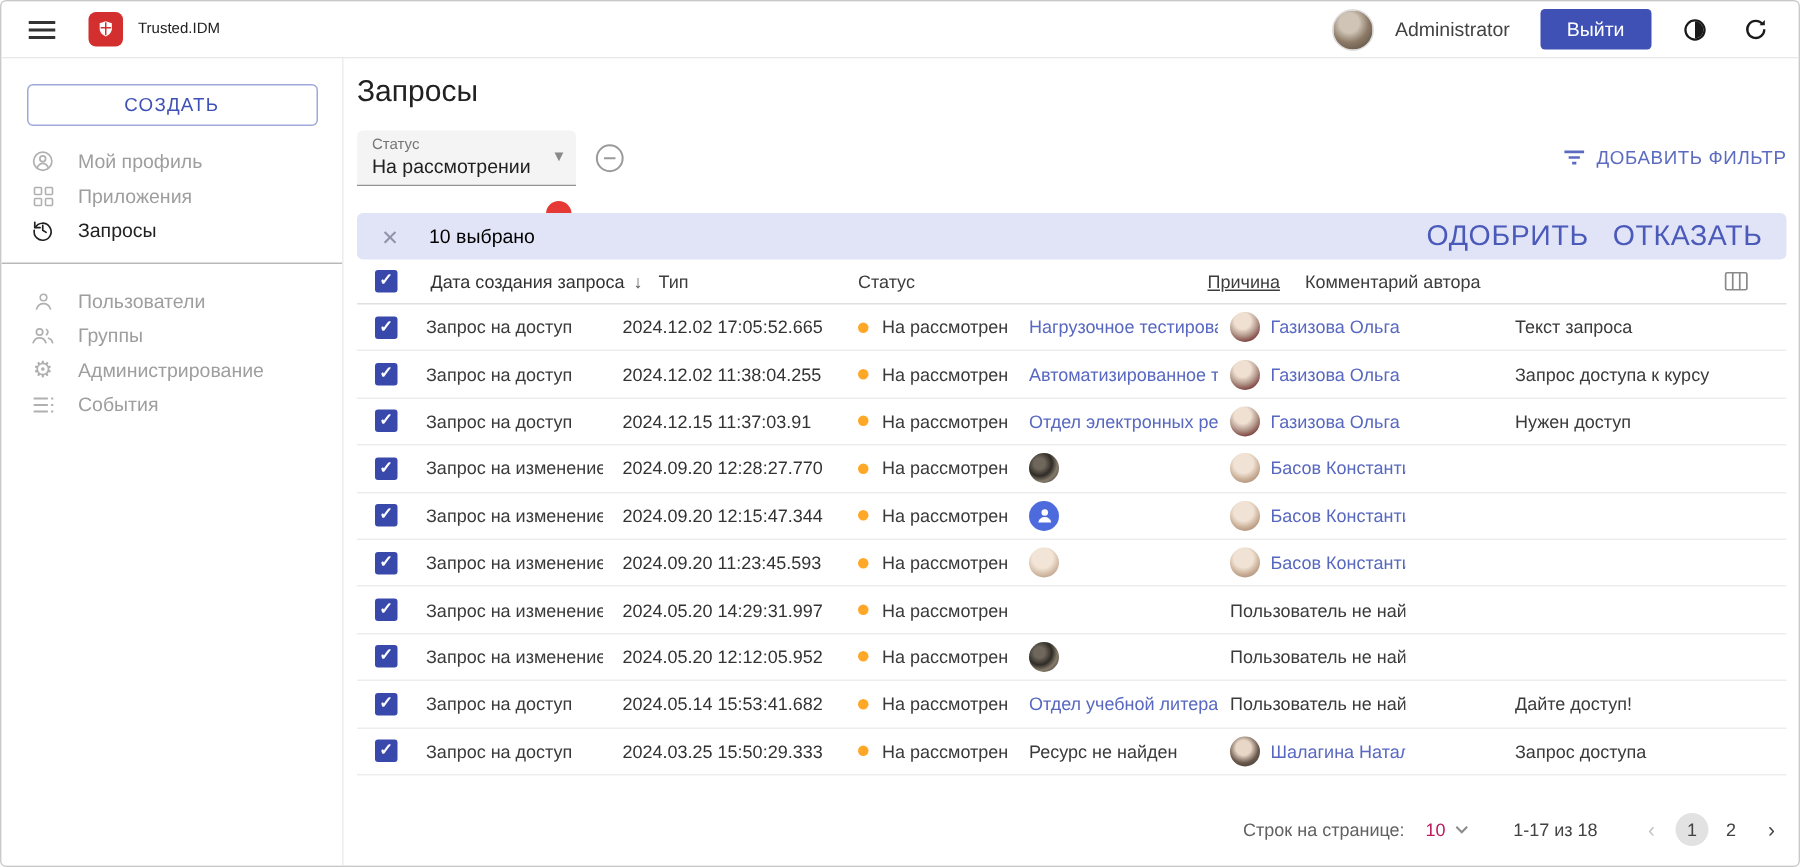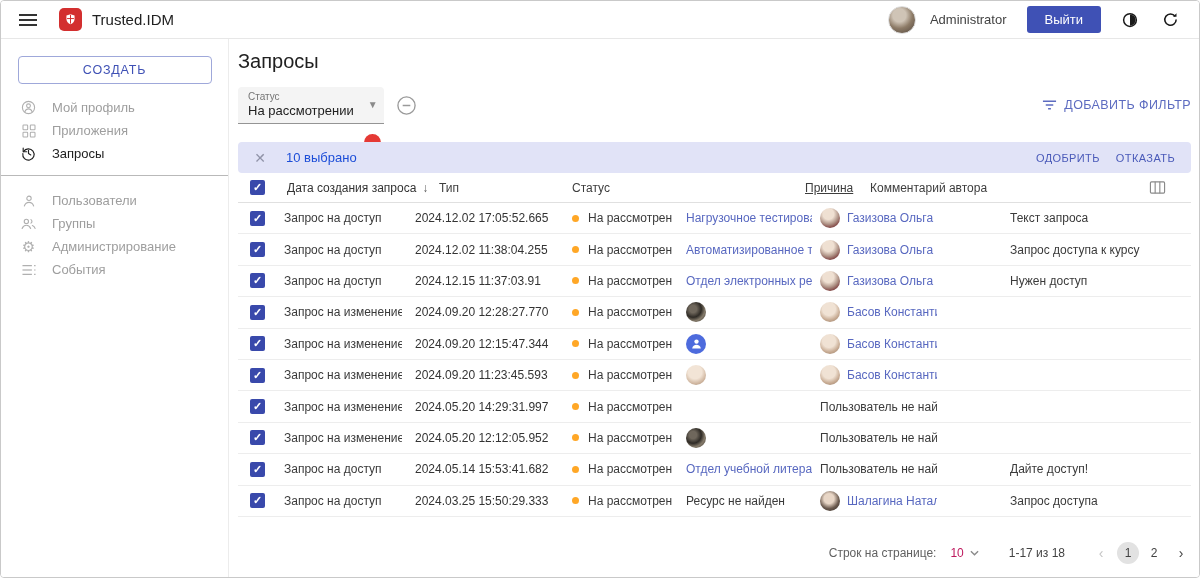--- a/index.html
+++ b/index.html
@@ -4,21 +4,21 @@
 <style>
   * { box-sizing: border-box; margin: 0; padding: 0; }
   html,body { background:#fff; }
   body { font-family:"Liberation Sans", sans-serif; color:#3a3a3a; }
   .app { position:relative; width:1200px; height:578px; border:1px solid #c9c9c9; border-radius:4px; background:#fff; overflow:hidden; }
 
   
   .topbar { position:absolute; top:0; left:0; right:0; height:38px; background:#fff; border-bottom:1px solid #e7e7e7; display:flex; align-items:center; }
   .burger { margin-left:18px; cursor:pointer; display:flex; }
   .brand-logo { width:23px; height:23px; background:#D32F2F; border-radius:5px; margin-left:22px; display:flex; align-items:center; justify-content:center; }
-  .brand-name { margin-left:10px; font-size:15px; color:#212121; }
+  .brand-name { margin-left:10px; font-size:10px; color:#212121; }
   .topbar-right { margin-left:auto; display:flex; align-items:center; gap:14px; margin-right:18px; }
   .admin-avatar { width:28px; height:28px; border-radius:50%; background:radial-gradient(circle at 40% 32%, #cfc4b6 0 28%, #8d7b67 55%, #4e4239 100%); border:1px solid #ddd; cursor:pointer; }
   .admin-name { font-size:13px; color:#424242; }
   .logout-btn { background:#3F51B5; color:#fff; font-size:13px; border:none; border-radius:3px; padding:6px 18px; cursor:pointer; margin-left:6px; }
   .icon-btn { width:22px; height:22px; display:flex; align-items:center; justify-content:center; cursor:pointer; margin-left:4px; }
 
   
   .sidebar { position:absolute; top:38px; left:0; bottom:0; width:228px; background:#fff; border-right:1px solid #ececec; }
   .create-btn { display:block; width:194px; margin:17px auto 0; height:28px; background:#fff; border:1px solid #9FA8DA; border-radius:4px; color:#3F51B5; font-size:12.5px; letter-spacing:.8px; cursor:pointer; font-family:inherit; }
   .nav { margin-top:12px; }
@@ -40,23 +40,23 @@
   .filter-chip-label { font-size:10px; color:#757575; }
   .filter-chip-value { font-size:13px; color:#212121; margin-top:1px; }
   .chip-arrow { color:#8a8a8a; font-size:10px; margin-left:14px; }
   .remove-filter { width:21px; height:21px; margin-left:12px; cursor:pointer; display:flex; align-items:center; justify-content:center; }
   .add-filter { margin-left:auto; display:flex; align-items:center; gap:7px; color:#5C6BC0; font-size:12.5px; letter-spacing:.4px; cursor:pointer; }
 
   .peek-badge { position:absolute; left:134px; top:95px; width:17px; height:9px; background:#E53935; border-radius:9px 9px 0 0; }
 
   .selection-bar { margin-top:19px; height:31px; background:#E1E3F7; border-radius:4px; display:flex; align-items:center; padding:0 16px 0 14px; position:relative; z-index:1; }
   .sel-close { color:#9093a8; font-size:14px; cursor:pointer; width:16px; text-align:center; }
-  .sel-count { margin-left:18px; font-size:13px; color:#1d4ed8; }
+  .sel-count { margin-left:18px; font-size:13px; color:#000000; }
   .sel-actions { margin-left:auto; display:flex; gap:16px; }
-  .sel-btn { color:#4A5AB9; font-size:11px; letter-spacing:.4px; cursor:pointer; background:none; border:none; font-family:inherit; }
+  .sel-btn { color:#4A5AB9; font-size:19px; letter-spacing:.4px; cursor:pointer; background:none; border:none; font-family:inherit; }
 
   
   .table { font-size:12px; }
   .thead { display:flex; align-items:center; height:30px; border-bottom:1px solid #e0e0e0; color:#3d3d3d; }
   .trow { display:flex; align-items:center; height:31.4px; border-bottom:1px solid #ededed; }
   .cell { display:flex; align-items:center; overflow:hidden; white-space:nowrap; flex:none; height:100%; }
   .c-cb     { width:36px;  padding-left:12px; }
   .c-type   { width:128px; padding-left:10px; }
   .c-date   { width:155px; padding-left:13px; color:#333; }
   .c-status { width:115px; padding-left:15px; }

